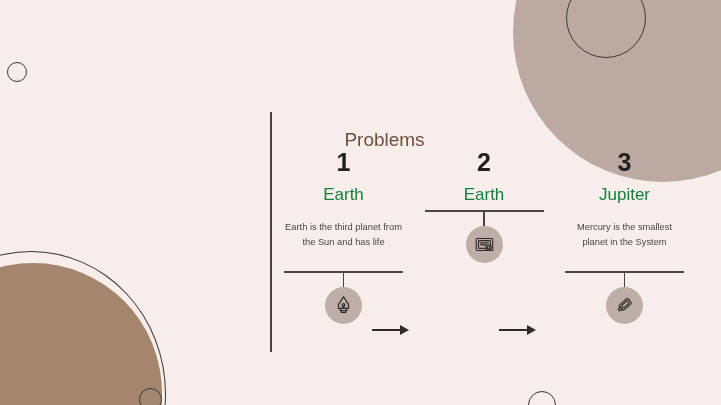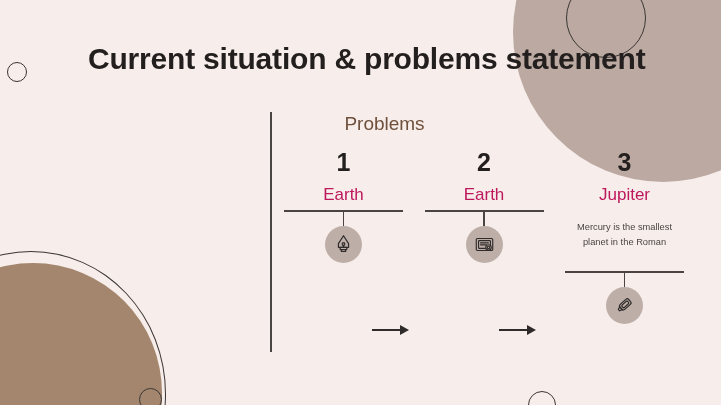--- a/index.html
+++ b/index.html
@@ -51,29 +51,29 @@
   }
   #left-body{
     font-size:10.3px;line-height:16.6px;color:#4A4543;margin:0;
   }
 
   
   #problems-heading{
     position:absolute;left:0;right:0;top:113px;text-align:center;
     font-size:19px;color:#6E503C;
   }
-  #problems-heading-inner{display:inline-block;margin-left:48px;}
+  #problems-heading-inner{display:inline-block;margin-left:48px;margin-top:16px;}
 
   #columns{
     position:absolute;left:284px;top:150px;width:400px;
     display:flex;justify-content:space-between;
   }
   .prob-col{width:119px;display:flex;flex-direction:column;align-items:center;}
   .prob-num{font-size:25px;font-weight:bold;color:#231F1E;line-height:1;}
-  .prob-label{font-size:17px;color:#be185d;margin-top:11px;line-height:1;}
+  .prob-label{font-size:17px;color:#15803d;margin-top:11px;line-height:1;}
   .prob-desc{
     font-size:9.3px;line-height:14.6px;color:#4A4543;text-align:center;
     margin-top:17px;min-height:44px;
   }
   .prob-rule{
     width:100%;height:1.5px;background:#4A4543;margin-top:7px;
   }
   .prob-stem{width:1.5px;height:14px;background:#4A4543;}
   .prob-icon-circle{
     width:37px;height:37px;border-radius:50%;background:#BDAFA8;
@@ -98,34 +98,34 @@
 <div id="slide">
 
   <div class="deco" id="deco-blob-topright"></div>
   <div class="deco deco-ring" id="deco-ring-topright"></div>
   <div class="deco deco-ring" id="deco-ring-left"></div>
   <div class="deco" id="deco-blob-bottomleft"></div>
   <div class="deco" id="deco-arc-bottomleft"></div>
   <div class="deco deco-ring" id="deco-ring-bottomcenterleft"></div>
   <div class="deco deco-ring" id="deco-ring-bottomcenter"></div>
 
-  <div id="page-title">Current situation &amp; problems statement</div>
 
   <div id="column-divider"></div>
 
 
   <div id="problems-heading">
     <span id="problems-heading-inner">Problems</span>
   </div>
 
   <div id="columns">
 
     <div class="prob-col">
       <div class="prob-num">1</div>
       <div class="prob-label">Earth</div>
+      <div class="prob-desc">Earth is the third planet from the Sun and has life</div>
       <div class="prob-rule"></div>
       <div class="prob-stem"></div>
       <div class="prob-icon-circle">
         <svg width="21" height="21" viewBox="0 0 24 24" fill="none" stroke="#2F2B2A" stroke-width="1.4" stroke-linecap="round" stroke-linejoin="round">
           <path d="M12 2 L6.2 11 L6.2 15.2 L17.8 15.2 L17.8 11 Z"></path>
           <circle cx="12" cy="11.4" r="1.5"></circle>
           <path d="M12 12.9 L12 15.2"></path>
           <rect x="8.2" y="15.2" width="7.6" height="2.6" rx="0.5"></rect>
           <path d="M9.6 17.8 L9.6 20 M14.4 17.8 L14.4 20 M9.6 20 L14.4 20"></path>
         </svg>
@@ -144,21 +144,21 @@
           <path d="M7.4 10.2 L16.4 10.2 M7.4 12.4 L14 12.4"></path>
           <circle cx="16.6" cy="15.4" r="3.1" fill="#BDAFA8"></circle>
           <circle cx="16.6" cy="15.4" r="1.4"></circle>
         </svg>
       </div>
     </div>
 
     <div class="prob-col">
       <div class="prob-num">3</div>
       <div class="prob-label">Jupiter</div>
-      <div class="prob-desc">Mercury is the smallest planet in the Roman</div>
+      <div class="prob-desc">Mercury is the smallest planet in the System</div>
       <div class="prob-rule"></div>
       <div class="prob-stem"></div>
       <div class="prob-icon-circle">
         <svg width="22" height="22" viewBox="0 0 24 24" fill="none" stroke="#2F2B2A" stroke-width="1.3" stroke-linecap="round" stroke-linejoin="round">
           <g transform="rotate(-42 12 12)">
             <rect x="6.4" y="8.0" width="12.6" height="7.4" rx="2.2"></rect>
             <rect x="8.6" y="9.9" width="8.2" height="3.6" rx="1.1"></rect>
             <path d="M6.4 9.7 L3.4 10.6 L3.4 12.8 L6.4 13.7 Z"></path>
           </g>
         </svg>

